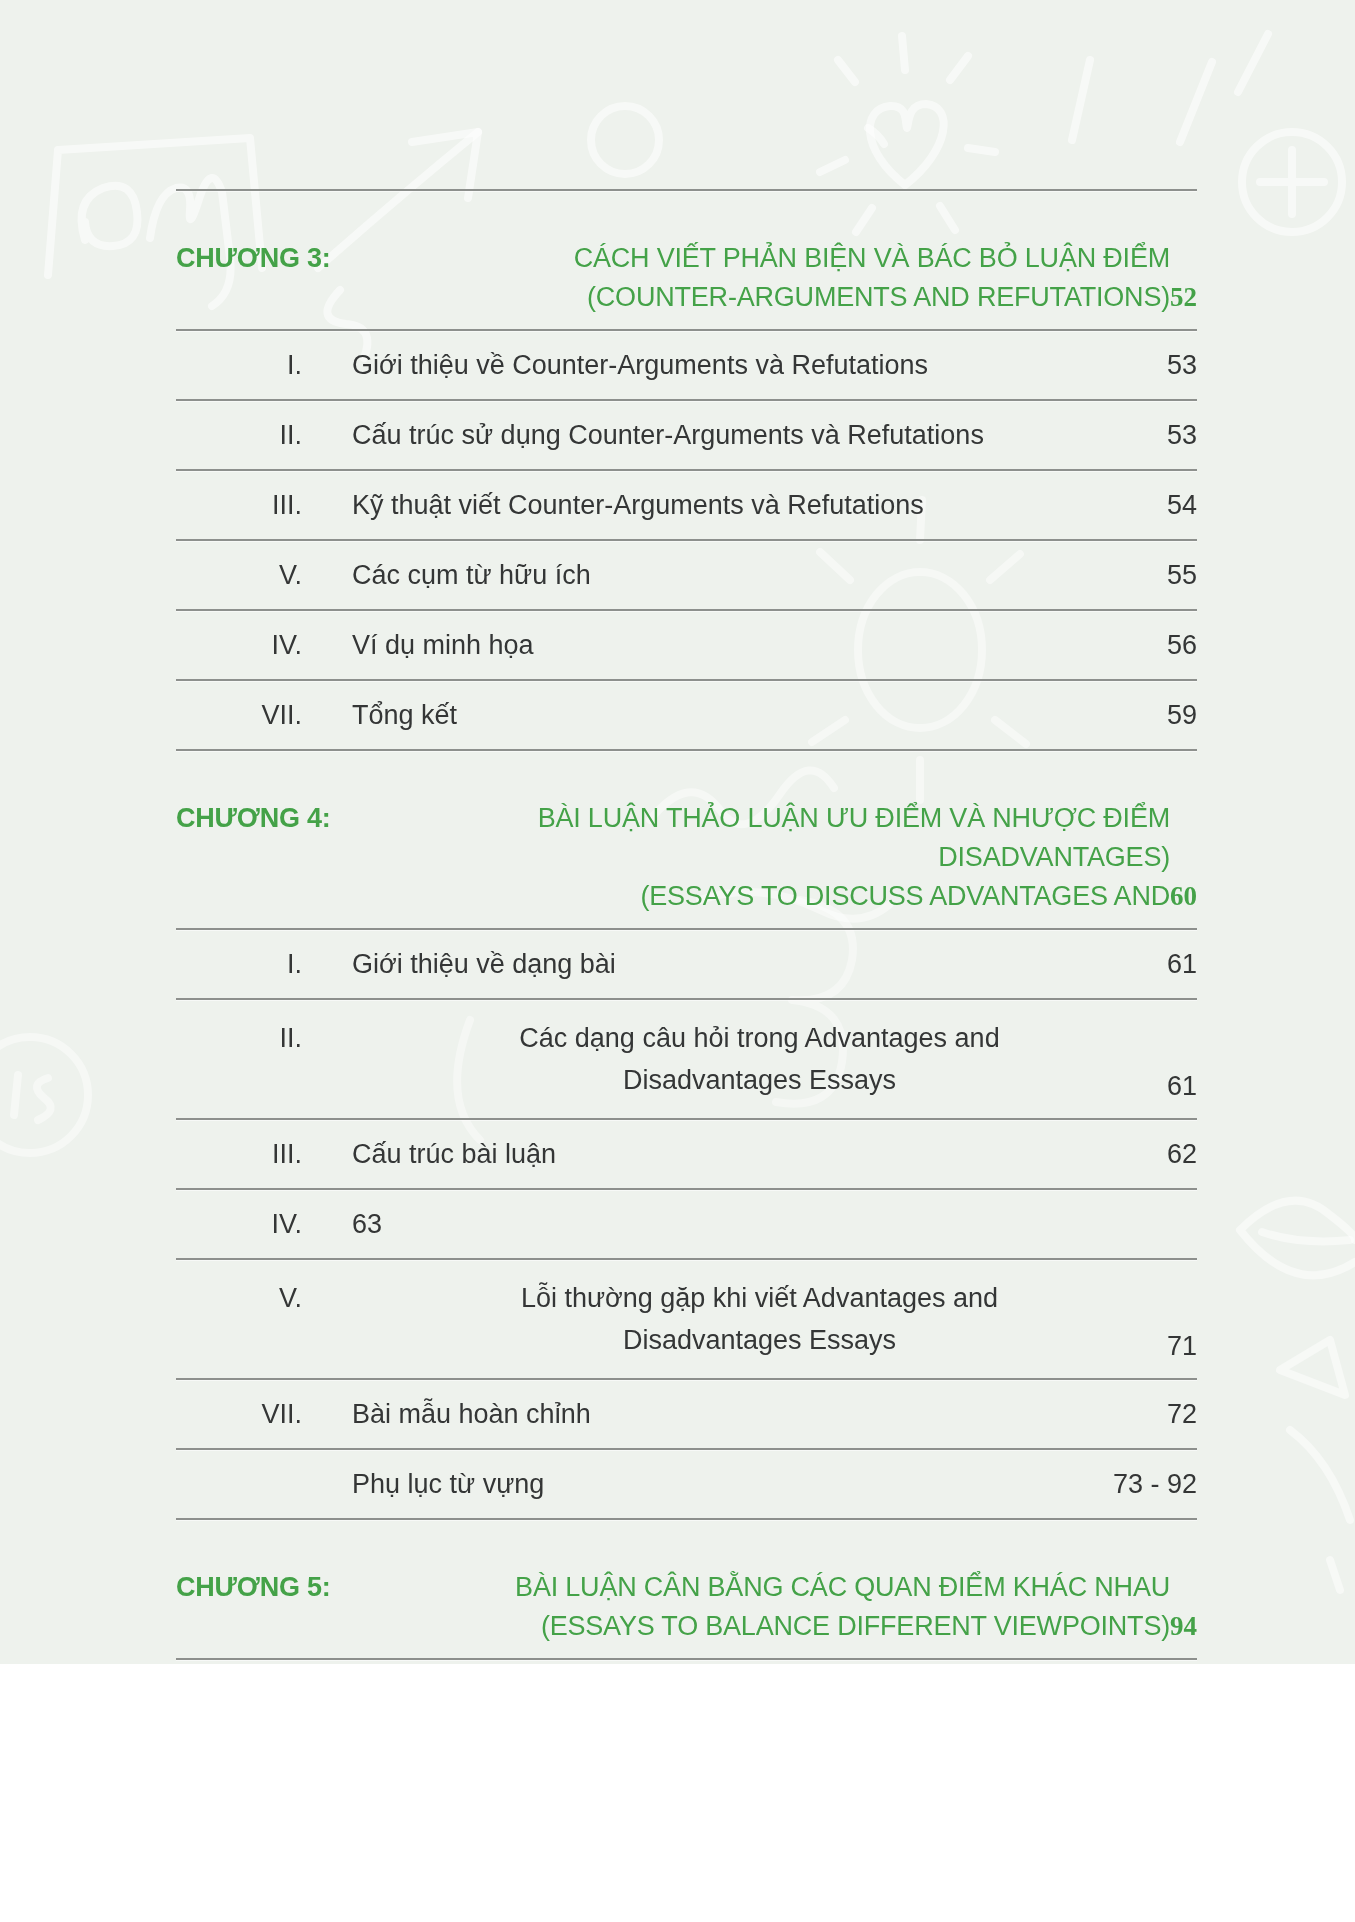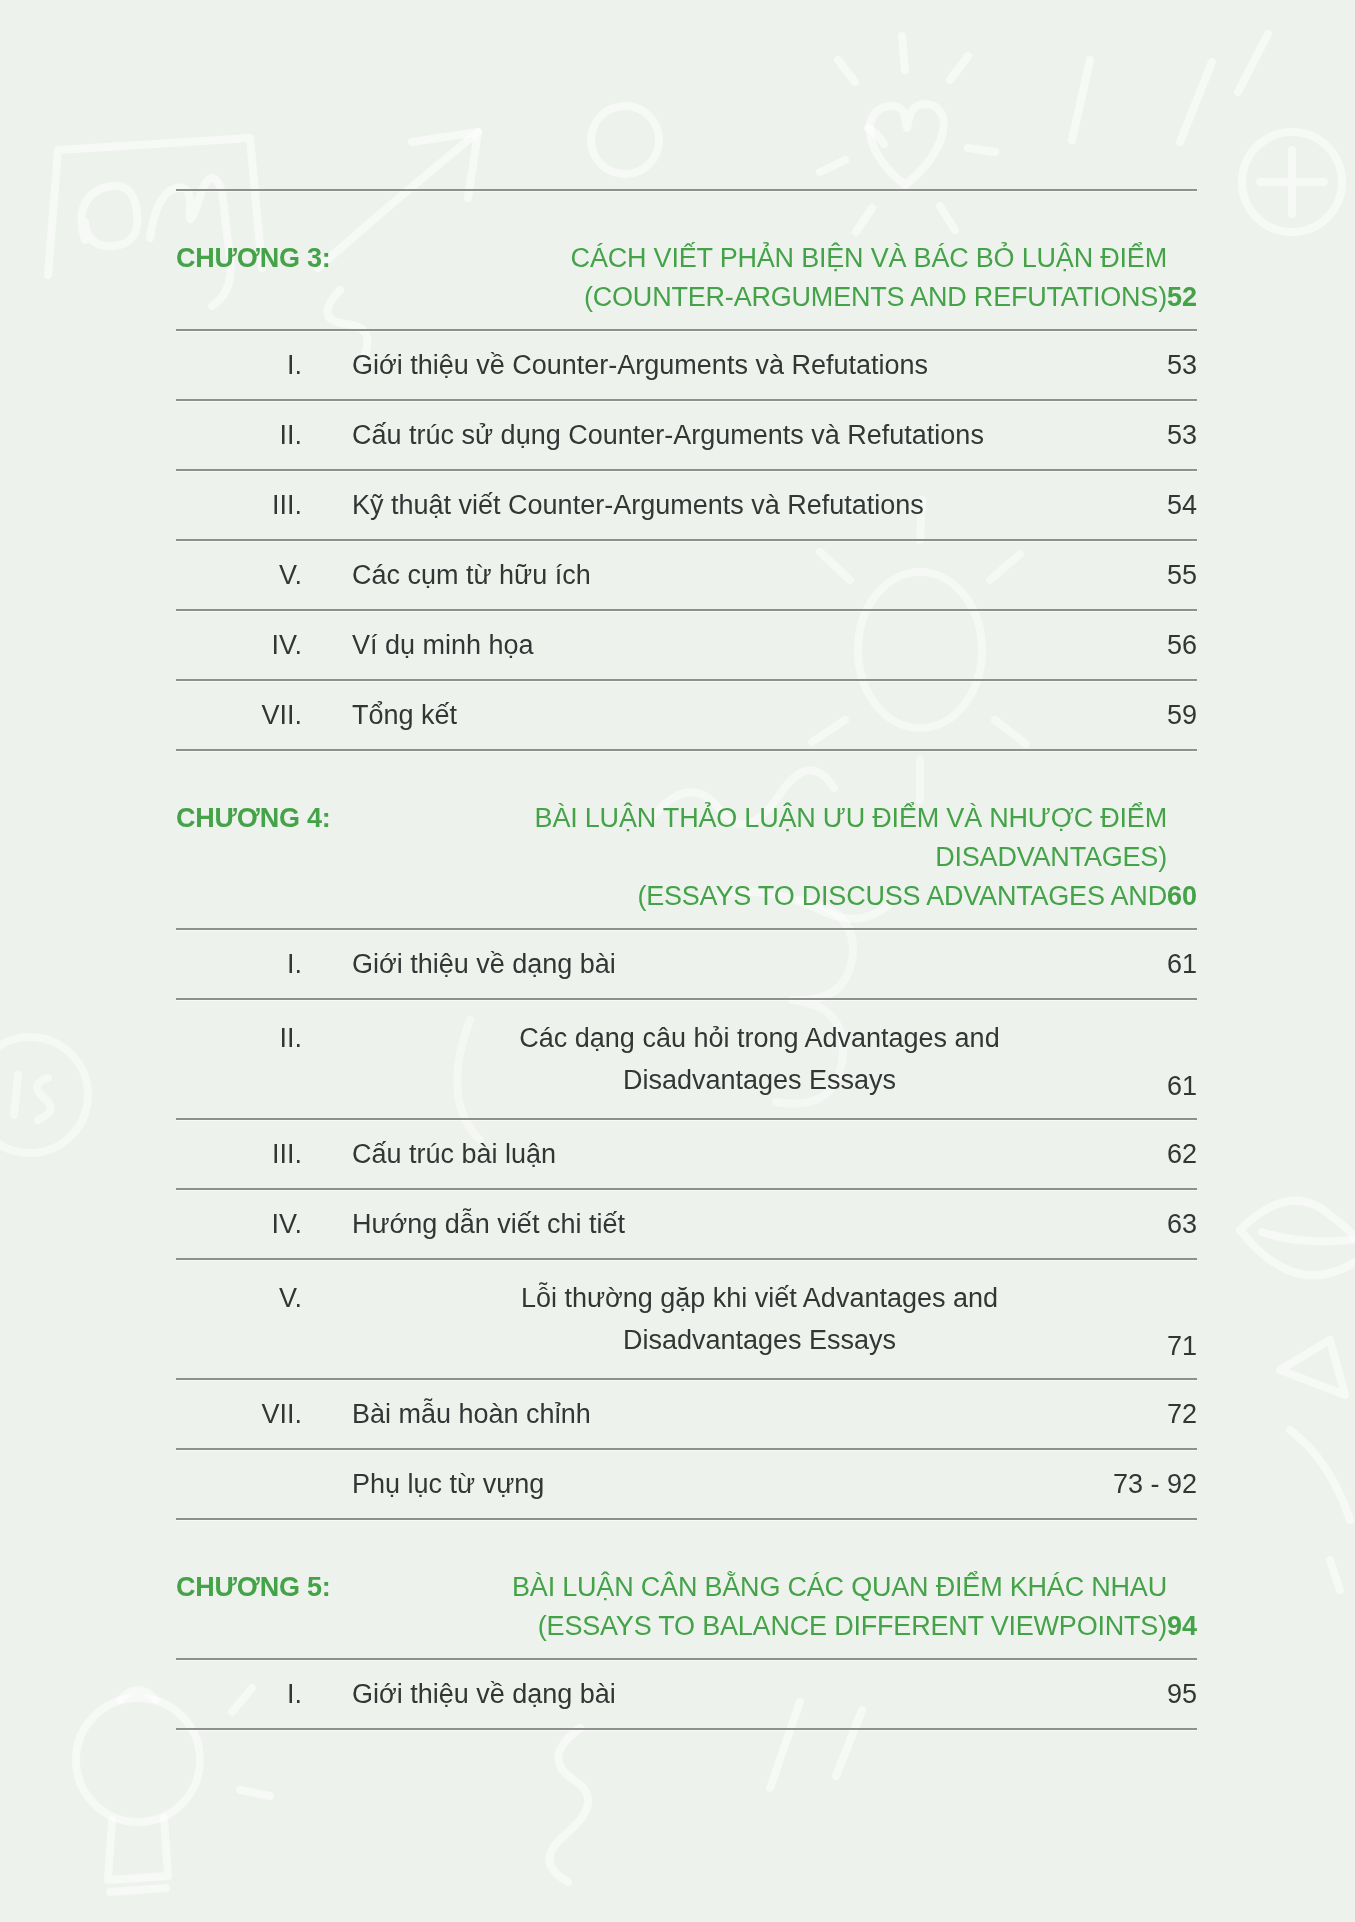--- a/index.html
+++ b/index.html
@@ -1,38 +1,39 @@
 <!DOCTYPE html>
 <html><head>
 <meta charset="utf-8">
 <style>
   html,body{margin:0;padding:0;}
   .page{
     position:relative;
-    width:1355px;height:1922px;
+    width:1355px;height:1664px;
     background:#eef2ed;
     overflow:hidden;
     font-family:"Liberation Sans","DejaVu Sans",sans-serif;
     color:#343636;
   }
   .doodles{position:absolute;left:0;top:0;width:1355px;height:1922px;pointer-events:none;}
   .toc{position:absolute;left:176px;top:189px;width:1021px;}
   .rule{height:2px;background:#8d908d;box-shadow:0 1px 0 rgba(255,255,255,.55);}
   .chapter-heading{display:flex;padding:48px 0 12px 0;}
   .ch-label{
     width:176px;flex:0 0 176px;
     font-size:27px;font-weight:bold;line-height:39px;
     color:#44a248;letter-spacing:-0.2px;
     align-self:flex-start;
   }
   .ch-title{flex:1;font-size:27px;font-weight:normal;line-height:39px;color:#44a248;letter-spacing:-0.2px;text-align:right;}
   .ch-page{
     flex:0 0 auto;align-self:flex-end;
     font-size:27px;font-weight:bold;line-height:39px;color:#44a248;
     text-align:right;
+    font-family:Liberation Serif, serif;
   }
   .item{display:flex;padding:19px 0;}
   .item.double{padding:17px 0;}
   .numeral{
     width:126px;flex:0 0 126px;padding-right:50px;
     text-align:right;font-size:27px;line-height:30px;color:#343636;
     align-self:flex-start;
   }
   .item.double .numeral{line-height:42px;}
   .item-text{flex:1;font-size:27px;line-height:30px;color:#343636;}
@@ -225,23 +226,20 @@
         <div class="numeral">III.</div>
         <div class="item-text">
             <div>Cấu trúc bài luận</div>
           </div>
         <div class="item-page">62</div>
       </div>
       <div class="rule"></div>
 
       <div class="item">
         <div class="numeral">IV.</div>
-        <div class="item-text">
-            <div>Hướng dẫn viết chi tiết</div>
-          </div>
         <div class="item-page">63</div>
       </div>
       <div class="rule"></div>
 
       <div class="item double">
         <div class="numeral">V.</div>
         <div class="item-text">
           <div>Lỗi thường gặp khi viết Advantages and</div>
           <div>Disadvantages Essays</div>
         </div>

